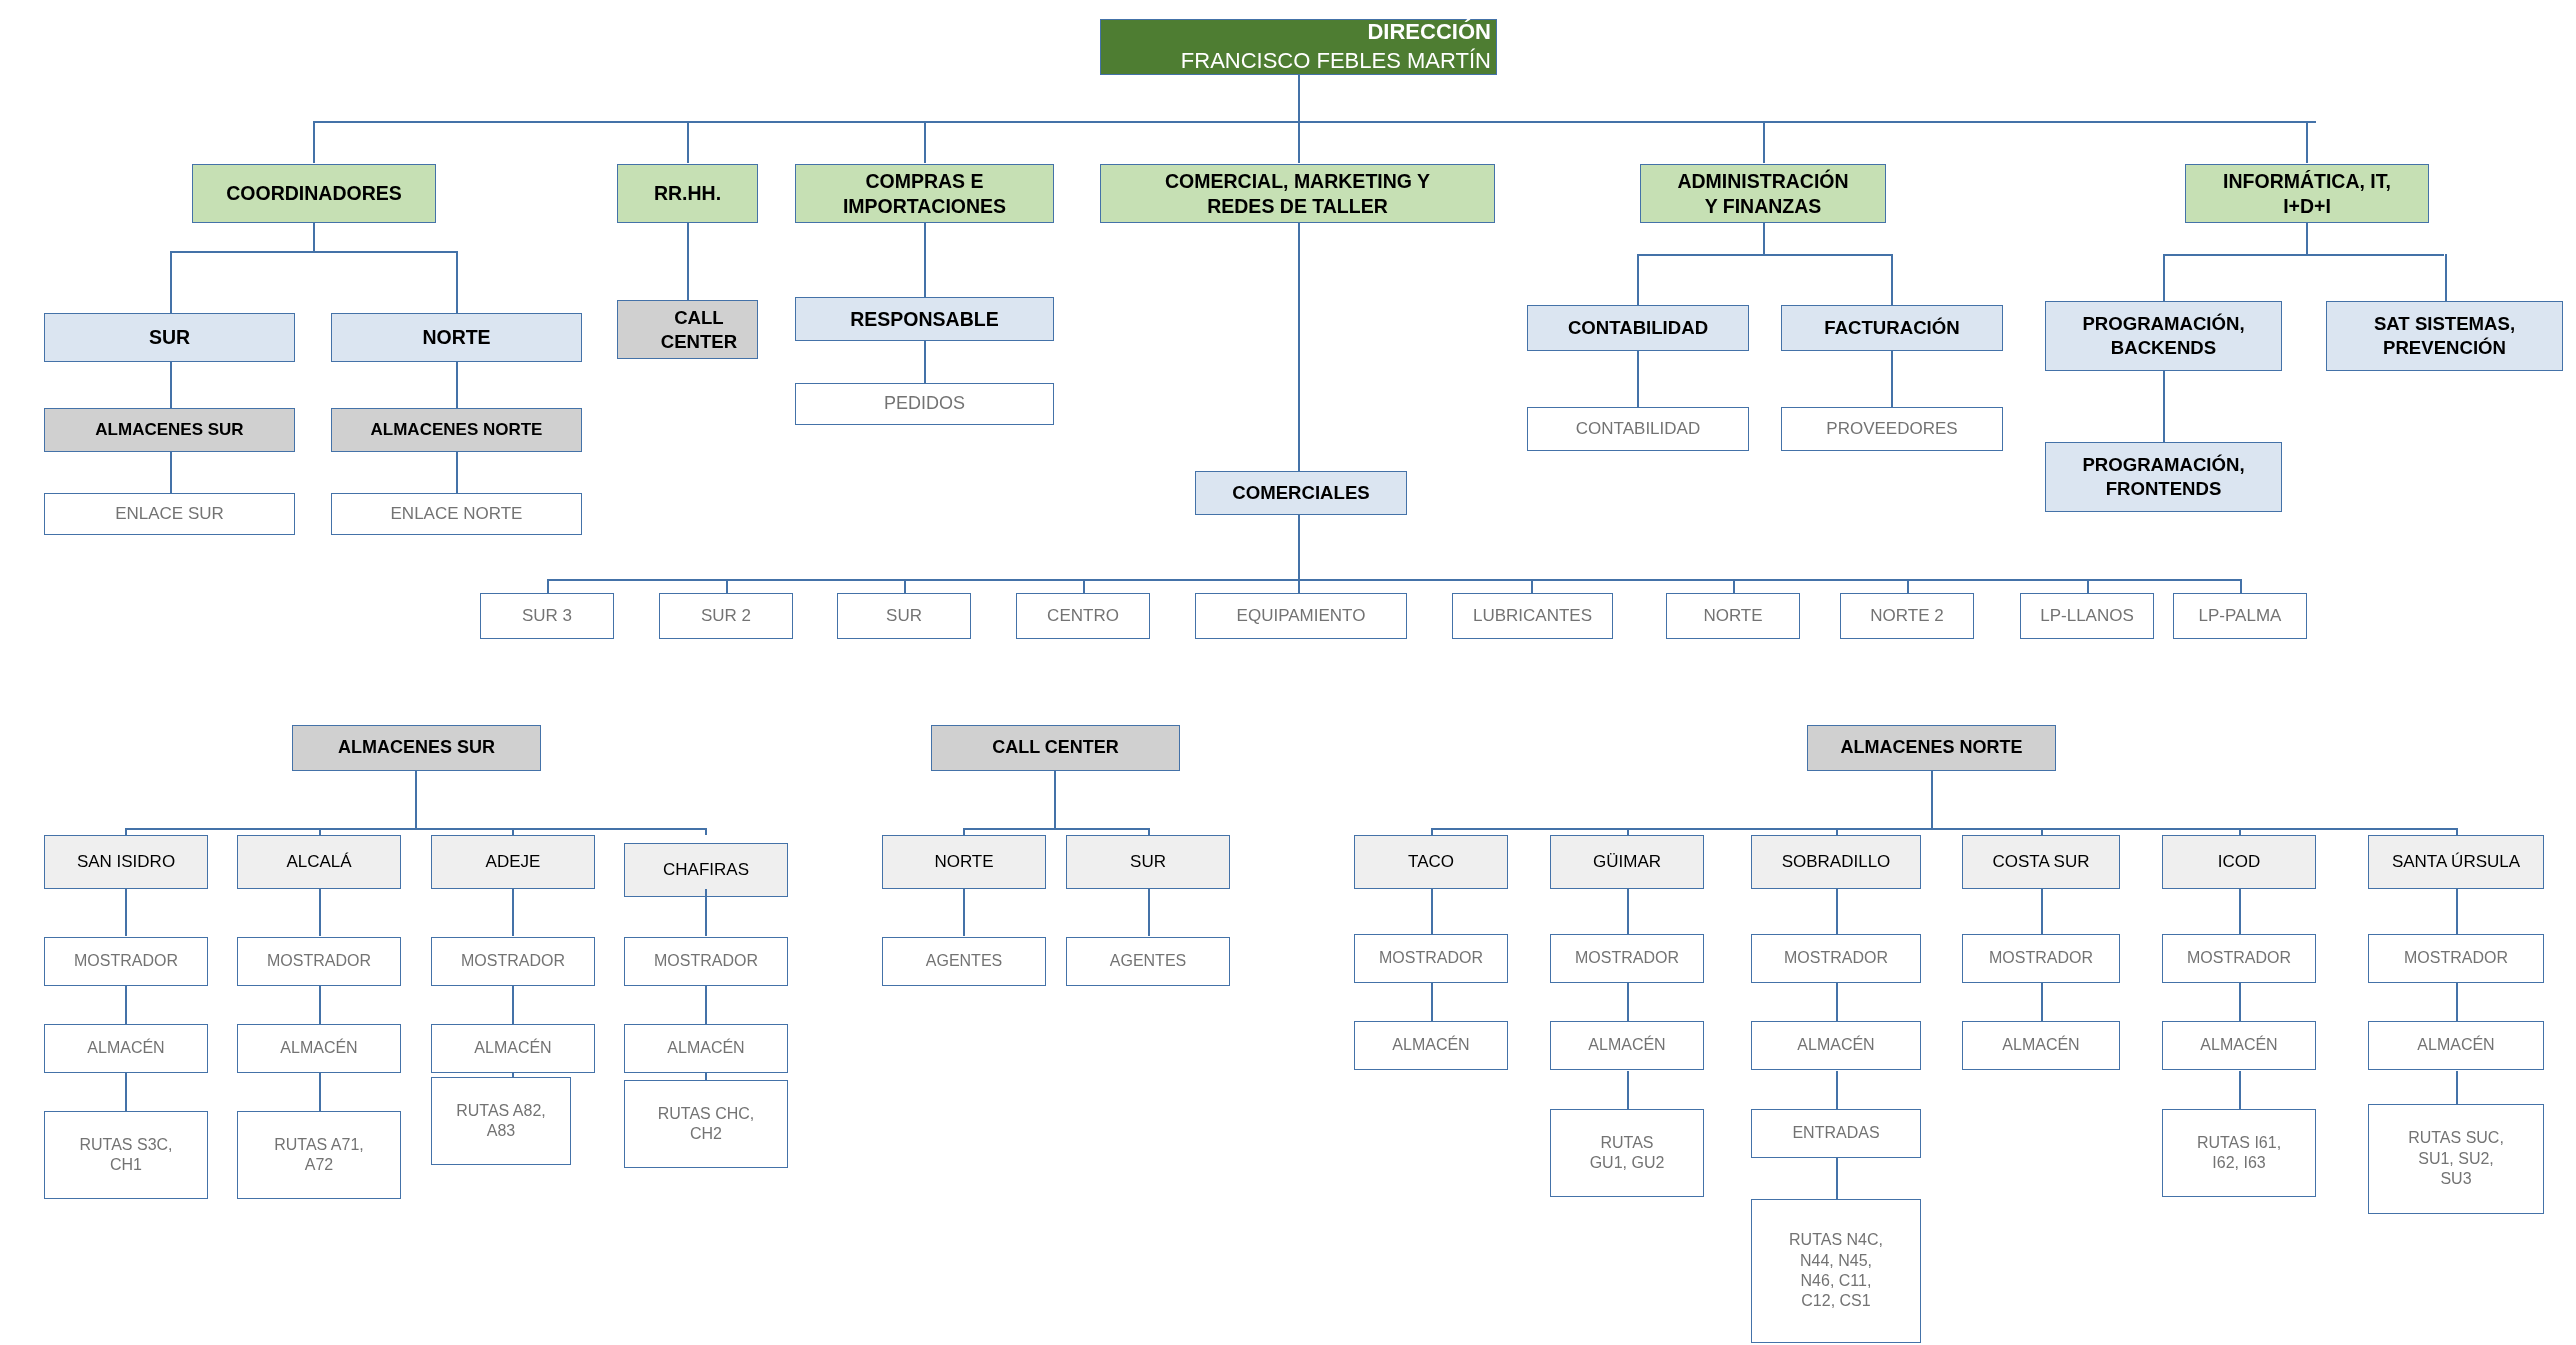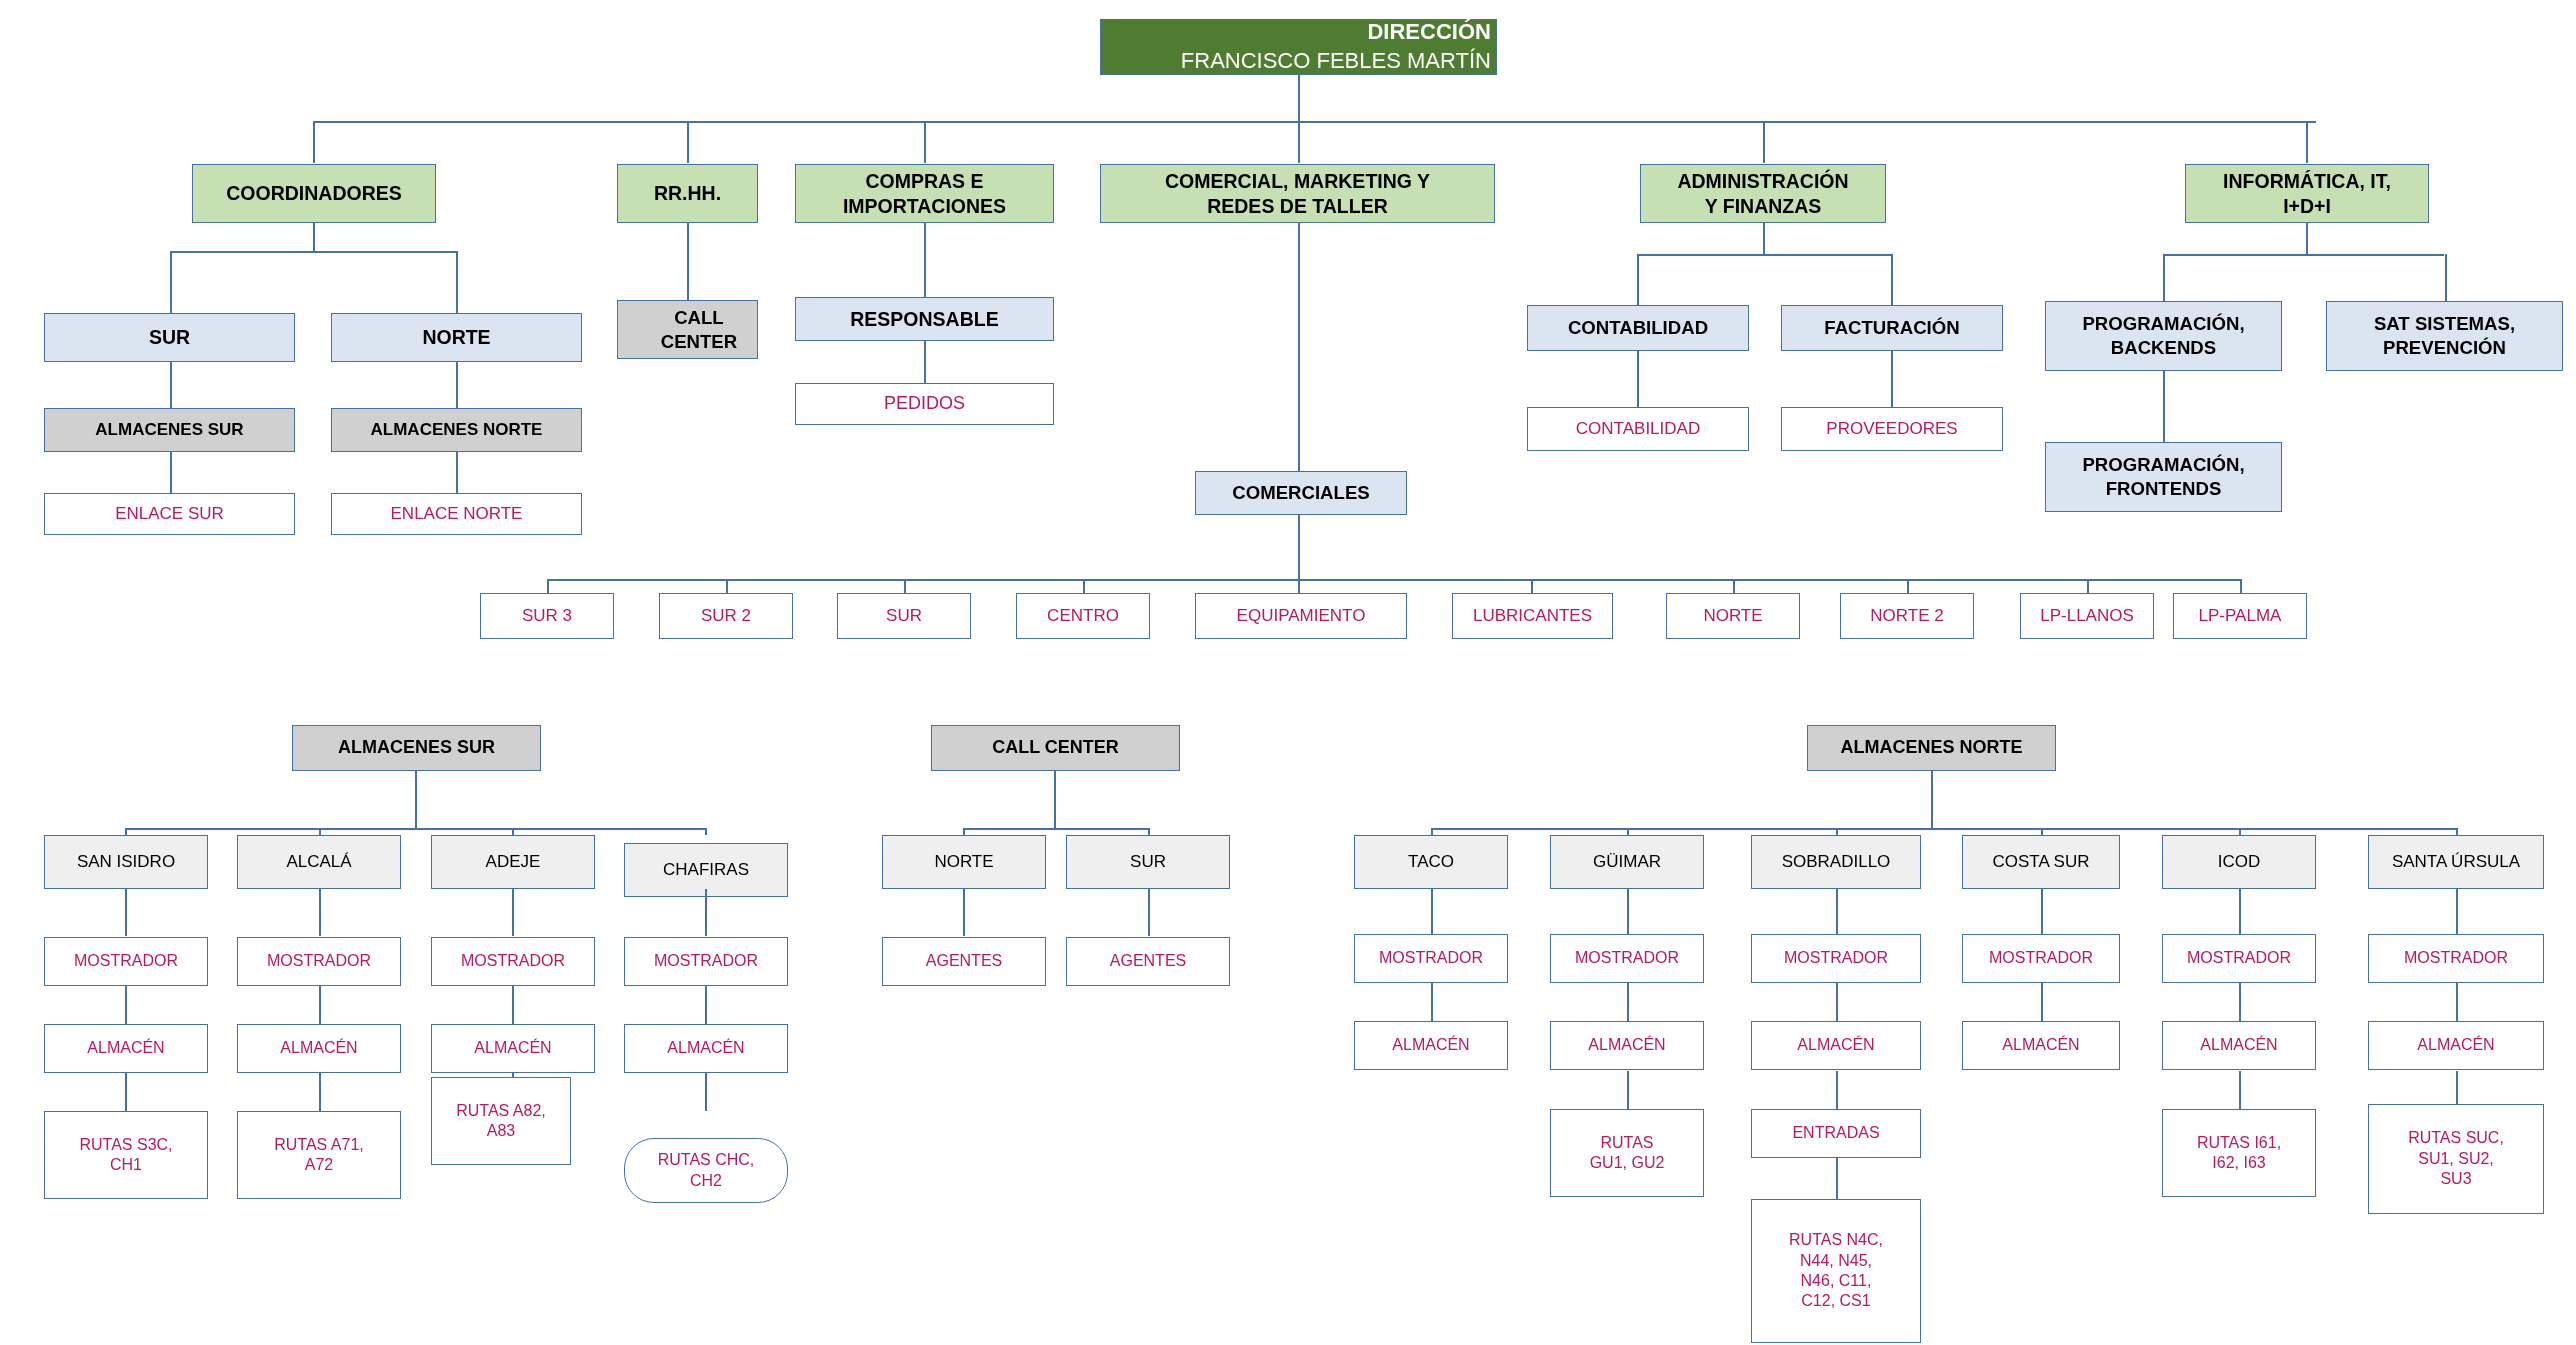--- a/index.html
+++ b/index.html
@@ -27,21 +27,21 @@
     color: #000000;
     padding: 1.7px 5.1px;
     white-space: pre-line;
   }
   
   .fill-green  { background: #4e7d32; color: #ffffff; border-color: #4472a8; }
   .fill-lgreen { background: #c6e0b4; color: #000000; }
   .fill-lblue  { background: #dbe5f1; color: #000000; }
   .fill-gray   { background: #d0d0d0; color: #000000; }
   .fill-lgray  { background: #efefef; color: #000000; }
-  .fill-white  { background: #ffffff; color: #be185d; }
+  .fill-white  { background: #ffffff; color: #737373; }
 
   .bold   { font-weight: bold; }
   .normal { font-weight: normal; }
 
   .s26 { font-size: 22px; align-items: flex-end; }
   .s23 { font-size: 19.5px; }
   .s22 { font-size: 18.6px; }
   .s21 { font-size: 18px; }
   .s20 { font-size: 17px; }
   .s19 { font-size: 16px; }
@@ -214,21 +214,21 @@
   <div class="conn conn-v" style="left:319px; top:1073px; width:1.7px; height:38px;"></div>
   <div class="conn conn-v" style="left:512px; top:1073px; width:1.7px; height:38px;"></div>
   <div class="conn conn-v" style="left:705px; top:1073px; width:1.7px; height:38px;"></div>
 
   <div class="node fill-white normal s19" style="left:44px;  top:1111px; width:164px; height:88px;">RUTAS S3C,
 CH1</div>
   <div class="node fill-white normal s19" style="left:237px; top:1111px; width:164px; height:88px;">RUTAS A71,
 A72</div>
   <div class="node fill-white normal s19" style="left:431px; top:1077px; width:140px; height:88px;">RUTAS A82,
 A83</div>
-  <div class="node fill-white normal s19" style="left:624px; top:1138px; width:164px; height:65px;border-radius:30px;">RUTAS CHC,
+  <div class="node fill-white normal s19" style="left:624px; top:1080px; width:164px; height:88px;">RUTAS CHC,
 CH2</div>
 
   <div class="node fill-gray bold s21" style="left:931px; top:725px; width:249px; height:46px;">CALL CENTER</div>
   <div class="conn conn-v" style="left:1054px; top:771px; width:1.7px; height:58px;"></div>
   <div class="conn conn-h" style="left:963px; top:828px; width:185px; height:1.7px;"></div>
   <div class="conn conn-v" style="left:963px; top:828px; width:1.7px; height:6.8px;"></div>
   <div class="conn conn-v" style="left:1148px; top:828px; width:1.7px; height:6.8px;"></div>
 
   <div class="node fill-lgray normal s20" style="left:882px; top:835px; width:164px; height:54px;">NORTE</div>
   <div class="node fill-lgray normal s20" style="left:1066px; top:835px; width:164px; height:54px;">SUR</div>

